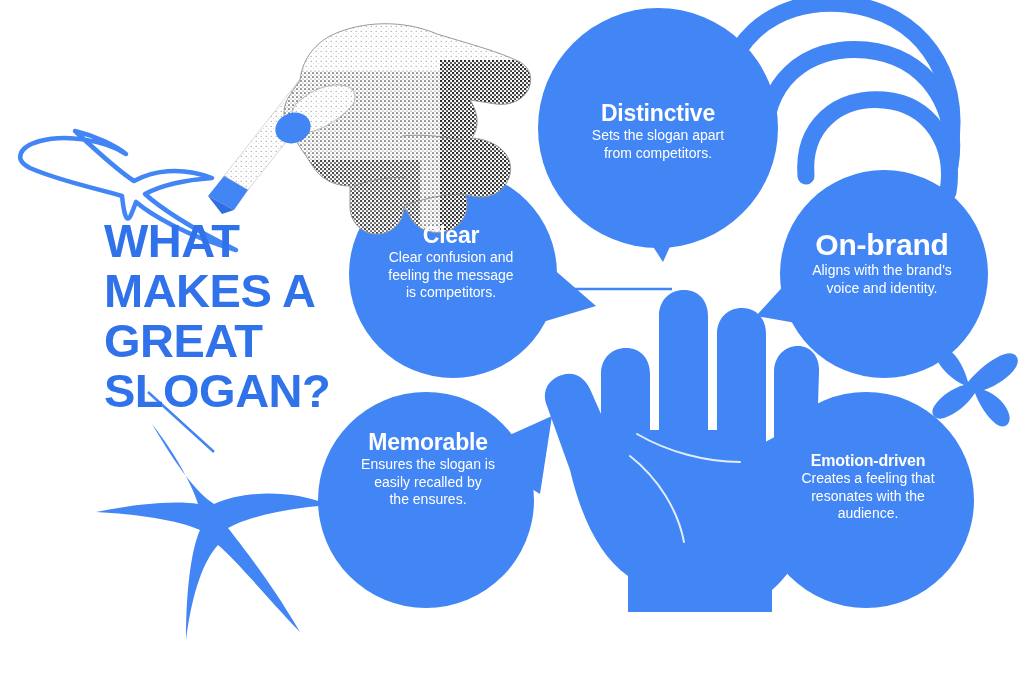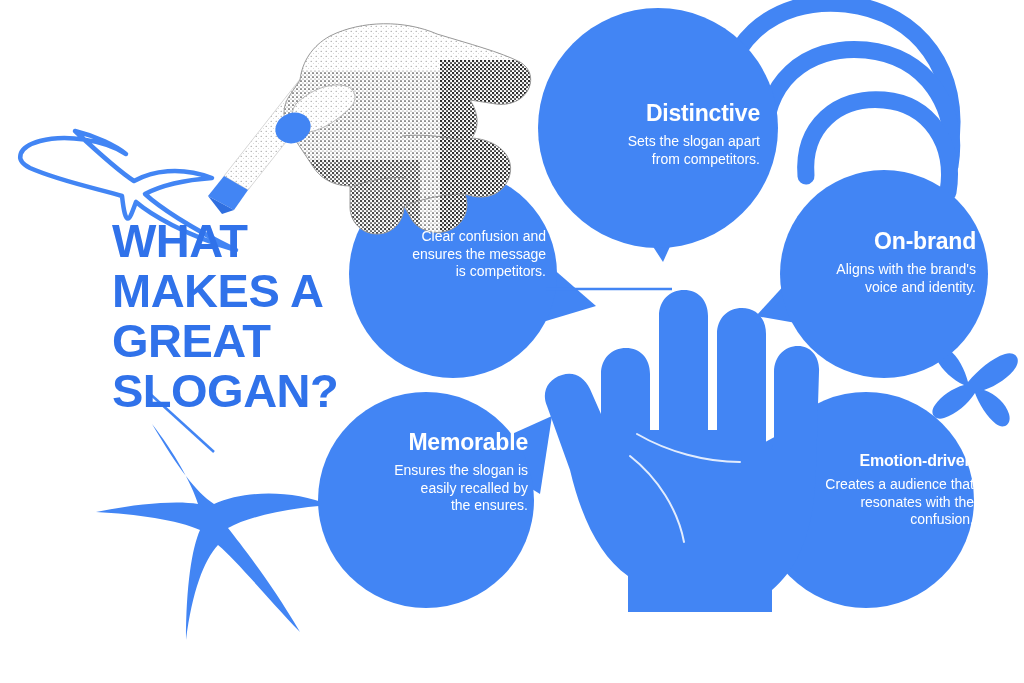--- a/index.html
+++ b/index.html
@@ -22,62 +22,60 @@
     width: 1024px;
     height: 683px;
   }
 
   
   .title-block {
     position: absolute;
     left: 104px;
     top: 216px;
     width: 290px;
-    margin-left: 8px;
   }
   .title-block .line {
     font-family: "Liberation Sans", sans-serif;
     font-weight: bold;
     font-size: 47px;
     line-height: 50px;
     letter-spacing: -0.5px;
     color: #3072ea;
     white-space: nowrap;
   }
 
   
   .bubble-text {
     position: absolute;
-    text-align: right;
+    text-align: center;
     color: #ffffff;
     pointer-events: none;
   }
   .bubble-text .b-title {
     font-family: "Liberation Sans", sans-serif;
     font-weight: bold;
     letter-spacing: -0.2px;
     white-space: nowrap;
   }
   .bubble-text .b-desc {
     font-family: "Liberation Sans", sans-serif;
     font-weight: normal;
     font-size: 14px;
     line-height: 17.5px;
-    margin-top: 6px;
   }
 
   
   #txt-distinctive { left: 556px; top: 100px; width: 204px; }
   #txt-distinctive .b-title { font-size: 23px; }
 
   #txt-clear { left: 356px; top: 222px; width: 190px; }
   #txt-clear .b-title { font-size: 23px; }
 
   #txt-onbrand { left: 788px; top: 228px; width: 188px; }
-  #txt-onbrand .b-title { font-size: 23px; }
+  #txt-onbrand .b-title { font-size: 30px; }
 
   #txt-memorable { left: 328px; top: 429px; width: 200px; }
   #txt-memorable .b-title { font-size: 23px; }
 
   #txt-emotion { left: 762px; top: 452px; width: 212px; }
   #txt-emotion .b-title { font-size: 16px; }
 </style>
 </head>
 <body>
 
@@ -303,23 +301,24 @@
 
   <div class="bubble-text" id="txt-distinctive">
     <div class="b-title">Distinctive</div>
     <div class="b-desc">
       <div>Sets the slogan apart</div>
       <div>from competitors.</div>
     </div>
   </div>
 
   <div class="bubble-text" id="txt-clear">
+    <div class="b-title">Clear</div>
     <div class="b-desc">
       <div>Clear confusion and</div>
-      <div>ensures the message</div>
+      <div>feeling the message</div>
       <div>is competitors.</div>
     </div>
   </div>
 
   <div class="bubble-text" id="txt-onbrand">
     <div class="b-title">On-brand</div>
     <div class="b-desc">
       <div>Aligns with the brand's</div>
       <div>voice and identity.</div>
     </div>
@@ -330,19 +329,19 @@
     <div class="b-desc">
       <div>Ensures the slogan is</div>
       <div>easily recalled by</div>
       <div>the ensures.</div>
     </div>
   </div>
 
   <div class="bubble-text" id="txt-emotion">
     <div class="b-title">Emotion-driven</div>
     <div class="b-desc">
-      <div>Creates a audience that</div>
+      <div>Creates a feeling that</div>
       <div>resonates with the</div>
-      <div>confusion.</div>
+      <div>audience.</div>
     </div>
   </div>
 
 </div>
 
 </body></html>

